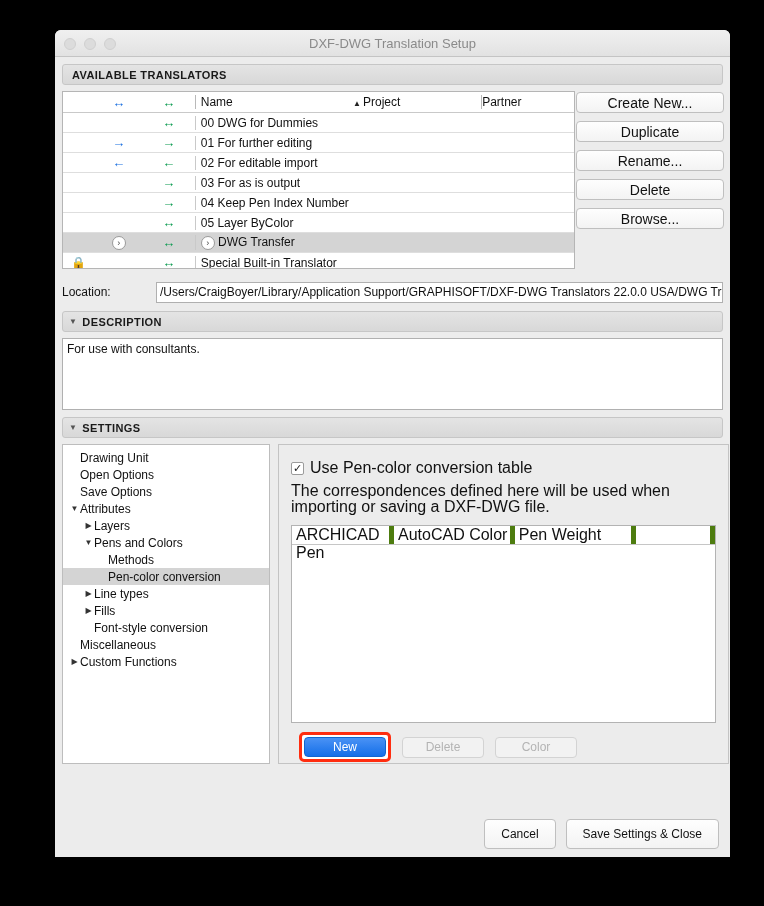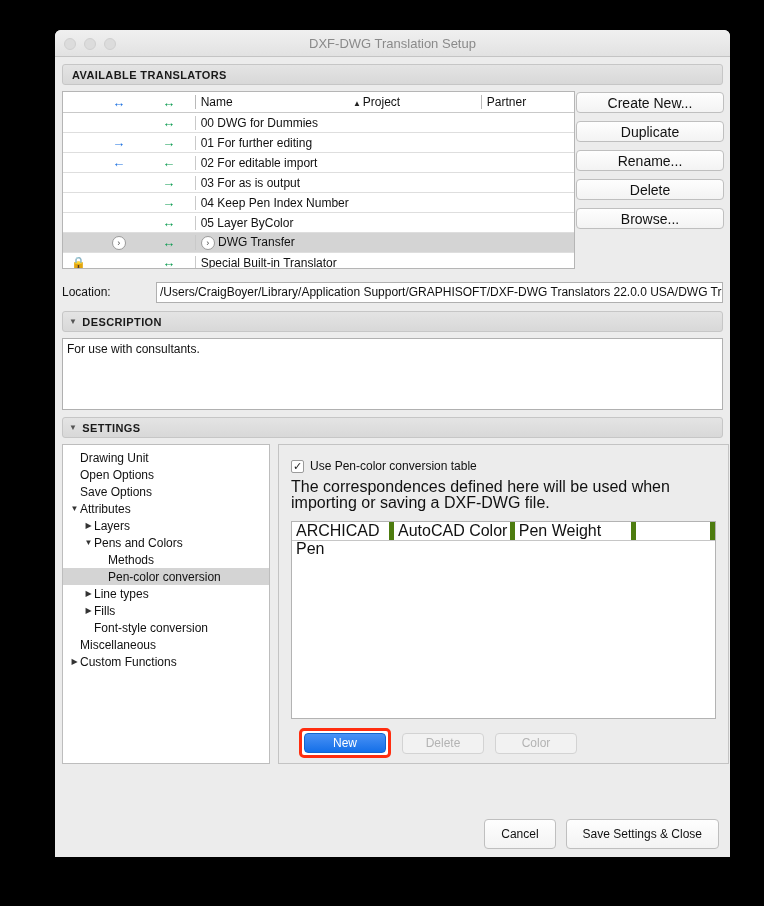--- a/index.html
+++ b/index.html
@@ -65,21 +65,21 @@
     height: 21px; background: #fff;
     border-bottom: 1px solid #c9c9c9;
   }
   .row.body { border-bottom: 1px solid #dedede; }
   .row.selected { background: #d4d4d4; }
   .c-lock { width: 34px; text-align: center; }
   .c-a { width: 52px; text-align: center; }
   .c-b { width: 56px; text-align: center; }
   .c-name { width: 168px; padding-left: 5px; border-left: 1px solid #c9c9c9; }
   .c-proj { width: 140px; padding-left: 2px; }
-  .c-part { width: 100px; padding-left: 5px; border-left: 1px solid #c9c9c9; }
+  .c-part { width: 100px; border-left: 1px solid #c9c9c9; }
   .row.header .c-name, .row.header .c-part { border-left: 1px solid #b9b9b9; }
   .arr-blue { color: #1a6fe0; font-size: 13px; }
   .arr-green { color: #089a4e; font-size: 13px; }
   .sortmark { font-size: 8px; color: #222; margin-right: 2px; }
   .disc {
     display: inline-block; width: 14px; height: 14px; border-radius: 50%;
     background: #fff; border: 1px solid #9a9a9a; color: #444;
     font-size: 9px; line-height: 12px; text-align: center;
     vertical-align: middle;
   }
@@ -144,21 +144,21 @@
     width: 451px; height: 320px;
     background: #ececec; border: 1px solid #c3c3c3;
     padding: 14px 12px 0 12px;
   }
   #cb-row { display: flex; align-items: center; gap: 6px; }
   .checkbox {
     width: 13px; height: 13px; background: #fff;
     border: 1px solid #9b9b9b; border-radius: 2px;
     font-size: 11px; line-height: 11px; text-align: center; color: #1a1a1a;
   }
-  #cb-label { font-size: 12px; color: #111; }
+  #cb-label { font-size: 16px; color: #111; }
   #hint { font-size: 16px; color: #111; margin-top: 6px; line-height: 16px; }
 
   #pentable {
     margin-top: 10px; height: 198px;
     background: #fff; border: 1px solid #b3b3b3;
   }
   #pthead { display: flex; height: 19px; border-bottom: 1px solid #c6c6c6; }
   .pth { font-size: 16px; color: #111; padding-left: 4px; line-height: 18px; border-right: 5px solid #4d7c0f; }
 
   #actions { margin-top: 9px; display: flex; align-items: center; gap: 11px; padding-left: 8px; }

